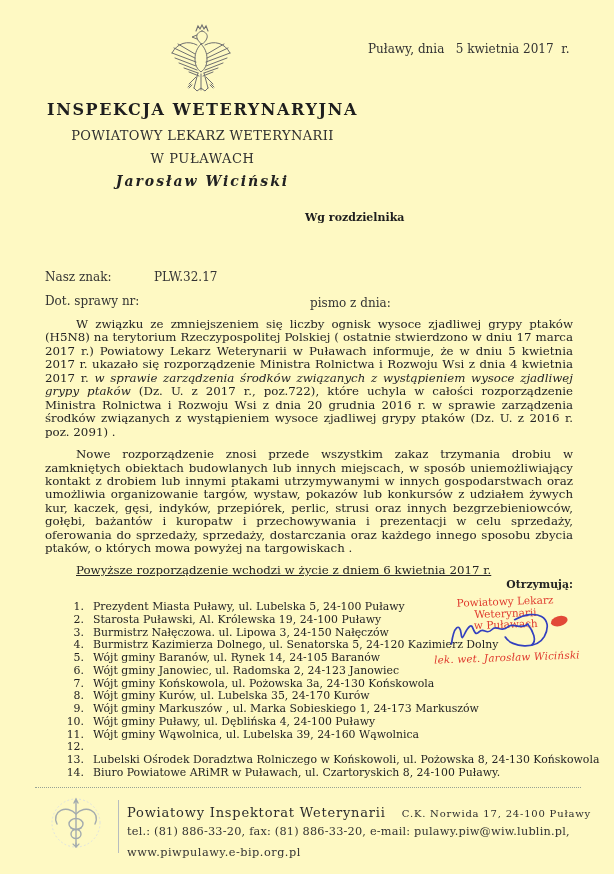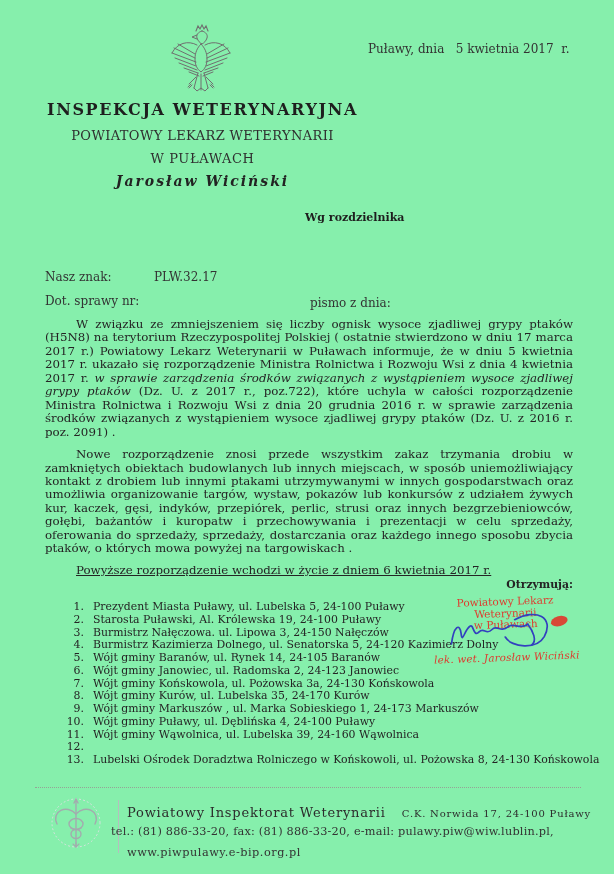--- a/index.html
+++ b/index.html
@@ -1,17 +1,17 @@
 <!DOCTYPE html>
 <html><head>
 <meta charset="utf-8">
 <style>
   html,body{margin:0;padding:0;background:#e8e8e8;}
   .page{
-    position:relative;width:614px;height:874px;background:#86efac;
+    position:relative;width:614px;height:874px;background:#fef9c3;
     font-family:"DejaVu Serif", serif;color:#2b2b2b;overflow:hidden;
     margin:0 auto;
   }
   .abs{position:absolute;}
   
   .date-line{left:368px;top:42px;font-size:12px;white-space:pre;color:#333;}
   .eagle{left:168px;top:22px;}
   .hdr{left:20px;width:365px;text-align:center;}
   .hdr-main{top:100px;font-size:16px;font-weight:bold;letter-spacing:1.6px;color:#1e1e1e;}
   .hdr-sub1{top:128px;font-size:13px;letter-spacing:0.4px;color:#2f2f2f;}
@@ -42,21 +42,21 @@
   .stamp .signer{margin-top:21px;font-style:italic;font-size:10.3px;letter-spacing:0.2px;}
   .signature-svg{position:absolute;left:12px;top:16px;}
   .ink-blob{position:absolute;left:118px;top:22px;width:17px;height:10px;border-radius:50%;transform:rotate(-12deg);opacity:0.92;}
   
   .separator{left:35px;top:787px;width:546px;border-top:1px dotted #96a296;height:0;}
   .vet-logo{left:47px;top:797px;}
   .footer-divider{left:118px;top:800px;height:53px;border-left:1px solid #b7bdbf;width:0;}
   .footer-org-line{left:127px;top:802px;white-space:nowrap;}
   .footer-org{font-size:13px;letter-spacing:0.8px;color:#2c2c2c;}
   .footer-addr{font-size:10px;letter-spacing:0.8px;color:#2c2c2c;margin-left:11px;}
-  .footer-contact{left:111px;top:825px;font-size:11.3px;letter-spacing:0.2px;color:#333;white-space:nowrap;}
+  .footer-contact{left:127px;top:825px;font-size:11.3px;letter-spacing:0.2px;color:#333;white-space:nowrap;}
   .footer-web{left:127px;top:846px;font-size:11.3px;letter-spacing:0.5px;color:#333;}
 </style>
 </head>
 <body>
 
 <div class="page">
 
   <div class="abs date-line">Puławy, dnia   5 kwietnia 2017  r.</div>
 
   <svg class="abs eagle" width="66" height="74" viewBox="0 0 66 74" fill="none" stroke="#6f6f6f" stroke-width="1" stroke-linecap="round">
@@ -157,20 +157,24 @@
 
     <div class="recipient-row">
       <span class="recipient-num">12.</span>
     </div>
 
     <div class="recipient-row">
       <span class="recipient-num">13.</span>
       <span class="recipient-txt">Lubelski Ośrodek Doradztwa Rolniczego w Końskowoli, ul. Pożowska 8, 24-130 Końskowola</span>
     </div>
 
+    <div class="recipient-row">
+      <span class="recipient-num">14.</span>
+      <span class="recipient-txt">Biuro Powiatowe ARiMR w Puławach, ul. Czartoryskich 8, 24-100 Puławy.</span>
+    </div>
   </div>
 
   <div class="abs stamp" style="color: rgb(223, 57, 45);">
     <div>Powiatowy Lekarz Weterynarii</div>
     <div>w Puławach</div>
     <svg class="signature-svg" width="118" height="40" viewBox="0 0 118 40" fill="none" stroke-width="1.7" stroke-linecap="round">
       <path class="sig-stroke" d="M6,30 C9,12 15,9 16,20 C17,31 19,17 25,13 C29,10 28,25 34,19 C39,14 41,23 47,17 C52,12 56,21 63,15 C69,10 75,19 83,13" stroke="#3340bf"></path>
       <path class="sig-stroke" d="M70,8 C92,-3 110,7 99,26 C91,39 66,36 60,25" stroke="#3340bf"></path>
       <path class="sig-stroke" d="M83,13 C88,20 92,30 86,34" stroke="#3340bf"></path>
     </svg>

